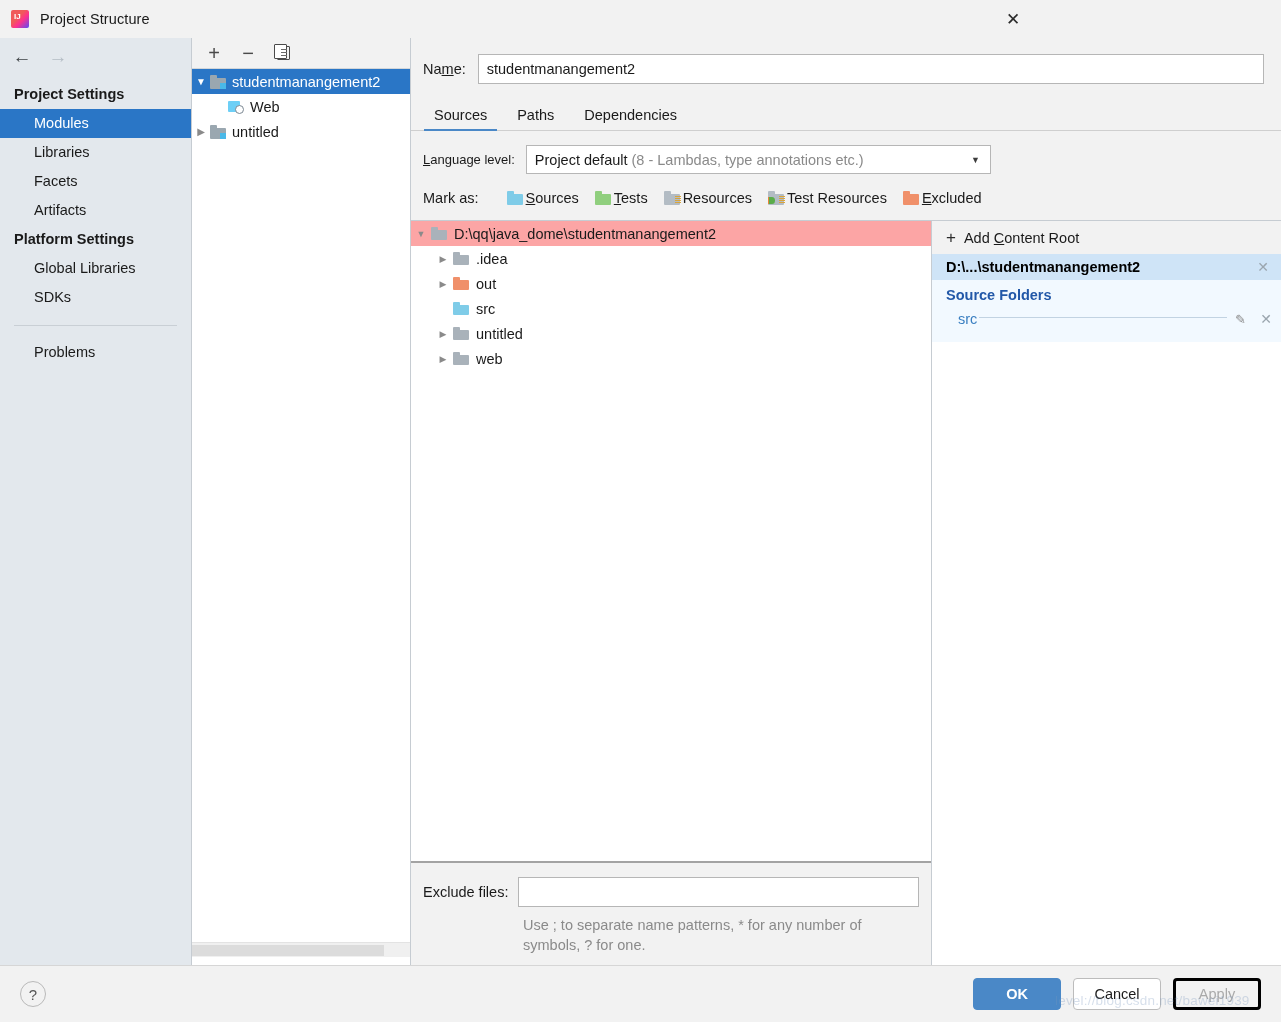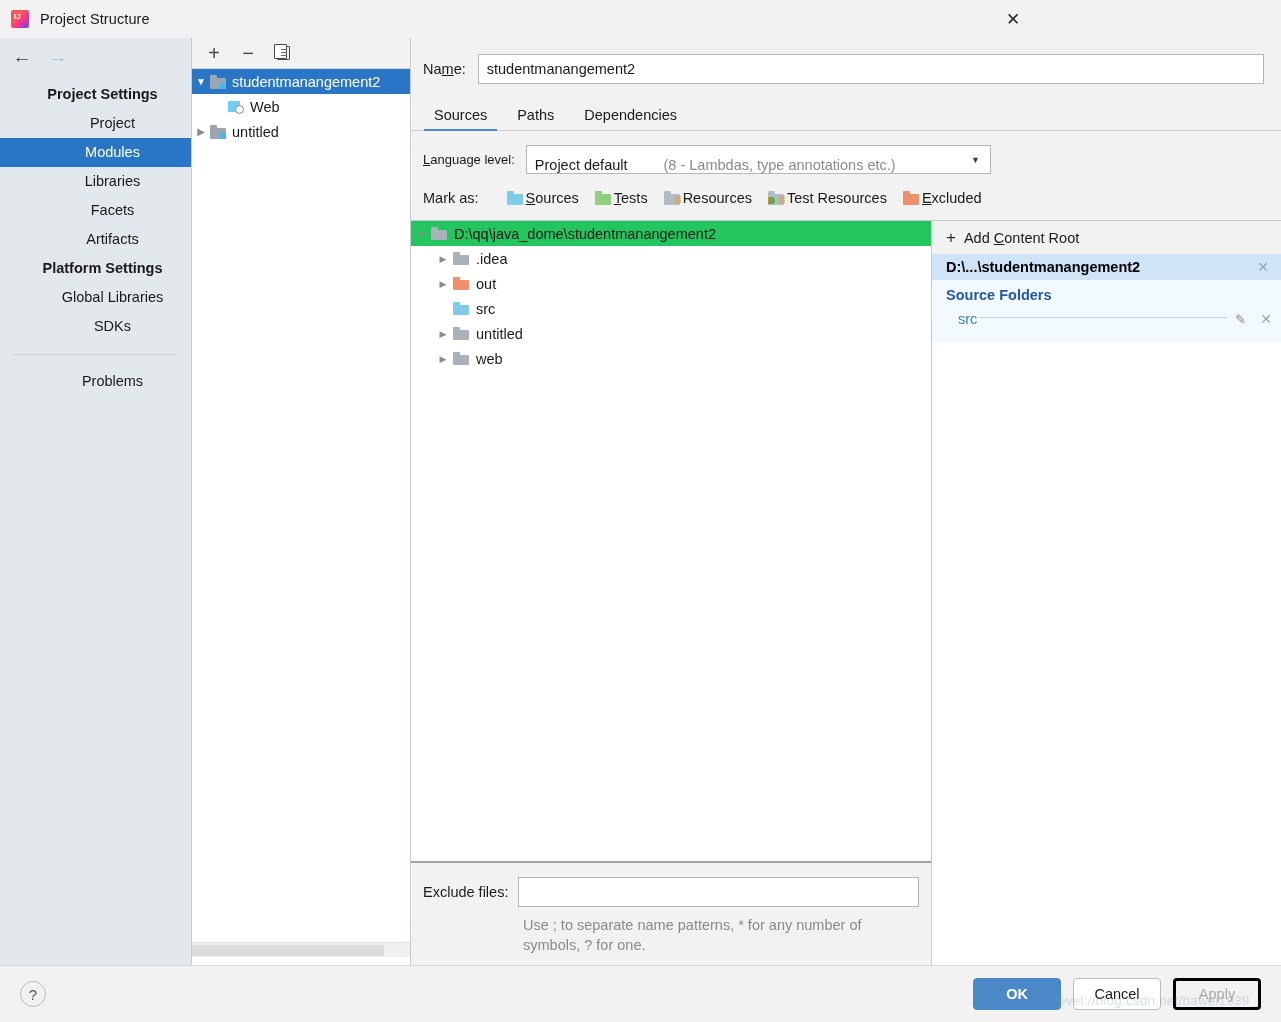--- a/index.html
+++ b/index.html
@@ -197,23 +197,22 @@
     height: 2px; background: #4a88c7;
   }
 
   .lang-row {
     display:flex; align-items:center; margin-top: 14px; padding-left: 12px;
   }
   .lang-label { font-size: 13px; color:#1a1a1a; margin-right: 11px; }
   .combo {
     width: 465px; height: 29px; background:#fff;
     border:1px solid #b6b6b6;
-    display:flex; align-items:flex-end; padding: 0 8px;
+    display:flex; align-items:center; padding: 0 8px;
     position: relative;
-    gap: 32px;
   }
   .combo-main { font-size: 14.5px; color:#1a1a1a; }
   .combo-sub { font-size: 14.5px; color:#8a8a8a; margin-left: 4px; }
   .combo-arrow {
     position:absolute; right: 10px; top:50%; transform: translateY(-50%);
     font-size: 9px; color:#3c3c3c;
   }
 
   .markas-row {
     display:flex; align-items:center; margin-top: 16px; padding-left: 12px; gap: 0;
@@ -246,21 +245,21 @@
   .tree-pane {
     width: 521px; flex:none; background:#fff;
     border-right: 1px solid #c6ccd2;
     display:flex; flex-direction: column; min-height:0;
   }
   .tree-scroll { flex:1; overflow:hidden; }
   .t-row {
     height: 25px; display:flex; align-items:center;
     font-size: 14.5px; color:#1a1a1a; white-space: nowrap;
   }
-  .t-row.header { background:#22c55e; }
+  .t-row.header { background:#fca5a5; }
   .t-arrow { width:20px; text-align:center; font-size:9px; color:#8a8a8a; flex:none; }
   .t-arrow.open::before { content:"▼"; }
   .t-arrow.closed::before { content:"▶"; }
   .t-arrow.none::before { content:""; }
   .t-folder { width:16px; height:13px; position:relative; margin-right:7px; flex:none; }
   .t-folder .b { position:absolute; left:0; bottom:0; width:16px; height:10px; border-radius:0 1px 1px 1px; }
   .t-folder .t { position:absolute; left:0; top:0; width:7px; height:4px; border-radius:1px 1px 0 0; }
 
   .exclude-area {
     flex:none; background:#f2f2f2;
@@ -352,23 +351,22 @@
 </div>
 
 <div class="dialog-body">
 
   <div class="sidebar">
     <div class="nav-arrows">
       <div class="nav-arrow enabled">←</div>
       <div class="nav-arrow disabled">→</div>
     </div>
 
-    <div style="margin-top:8px;text-align:center;">
+    <div style="margin-top:8px;">
       <div class="side-group-title">Project Settings</div>
-      <div class="side-item">Project</div>
       <div class="side-item selected">Modules</div>
       <div class="side-item">Libraries</div>
       <div class="side-item">Facets</div>
       <div class="side-item">Artifacts</div>
 
       <div class="side-group-title">Platform Settings</div>
       <div class="side-item">Global Libraries</div>
       <div class="side-item">SDKs</div>
 
       <div class="side-divider"></div>

